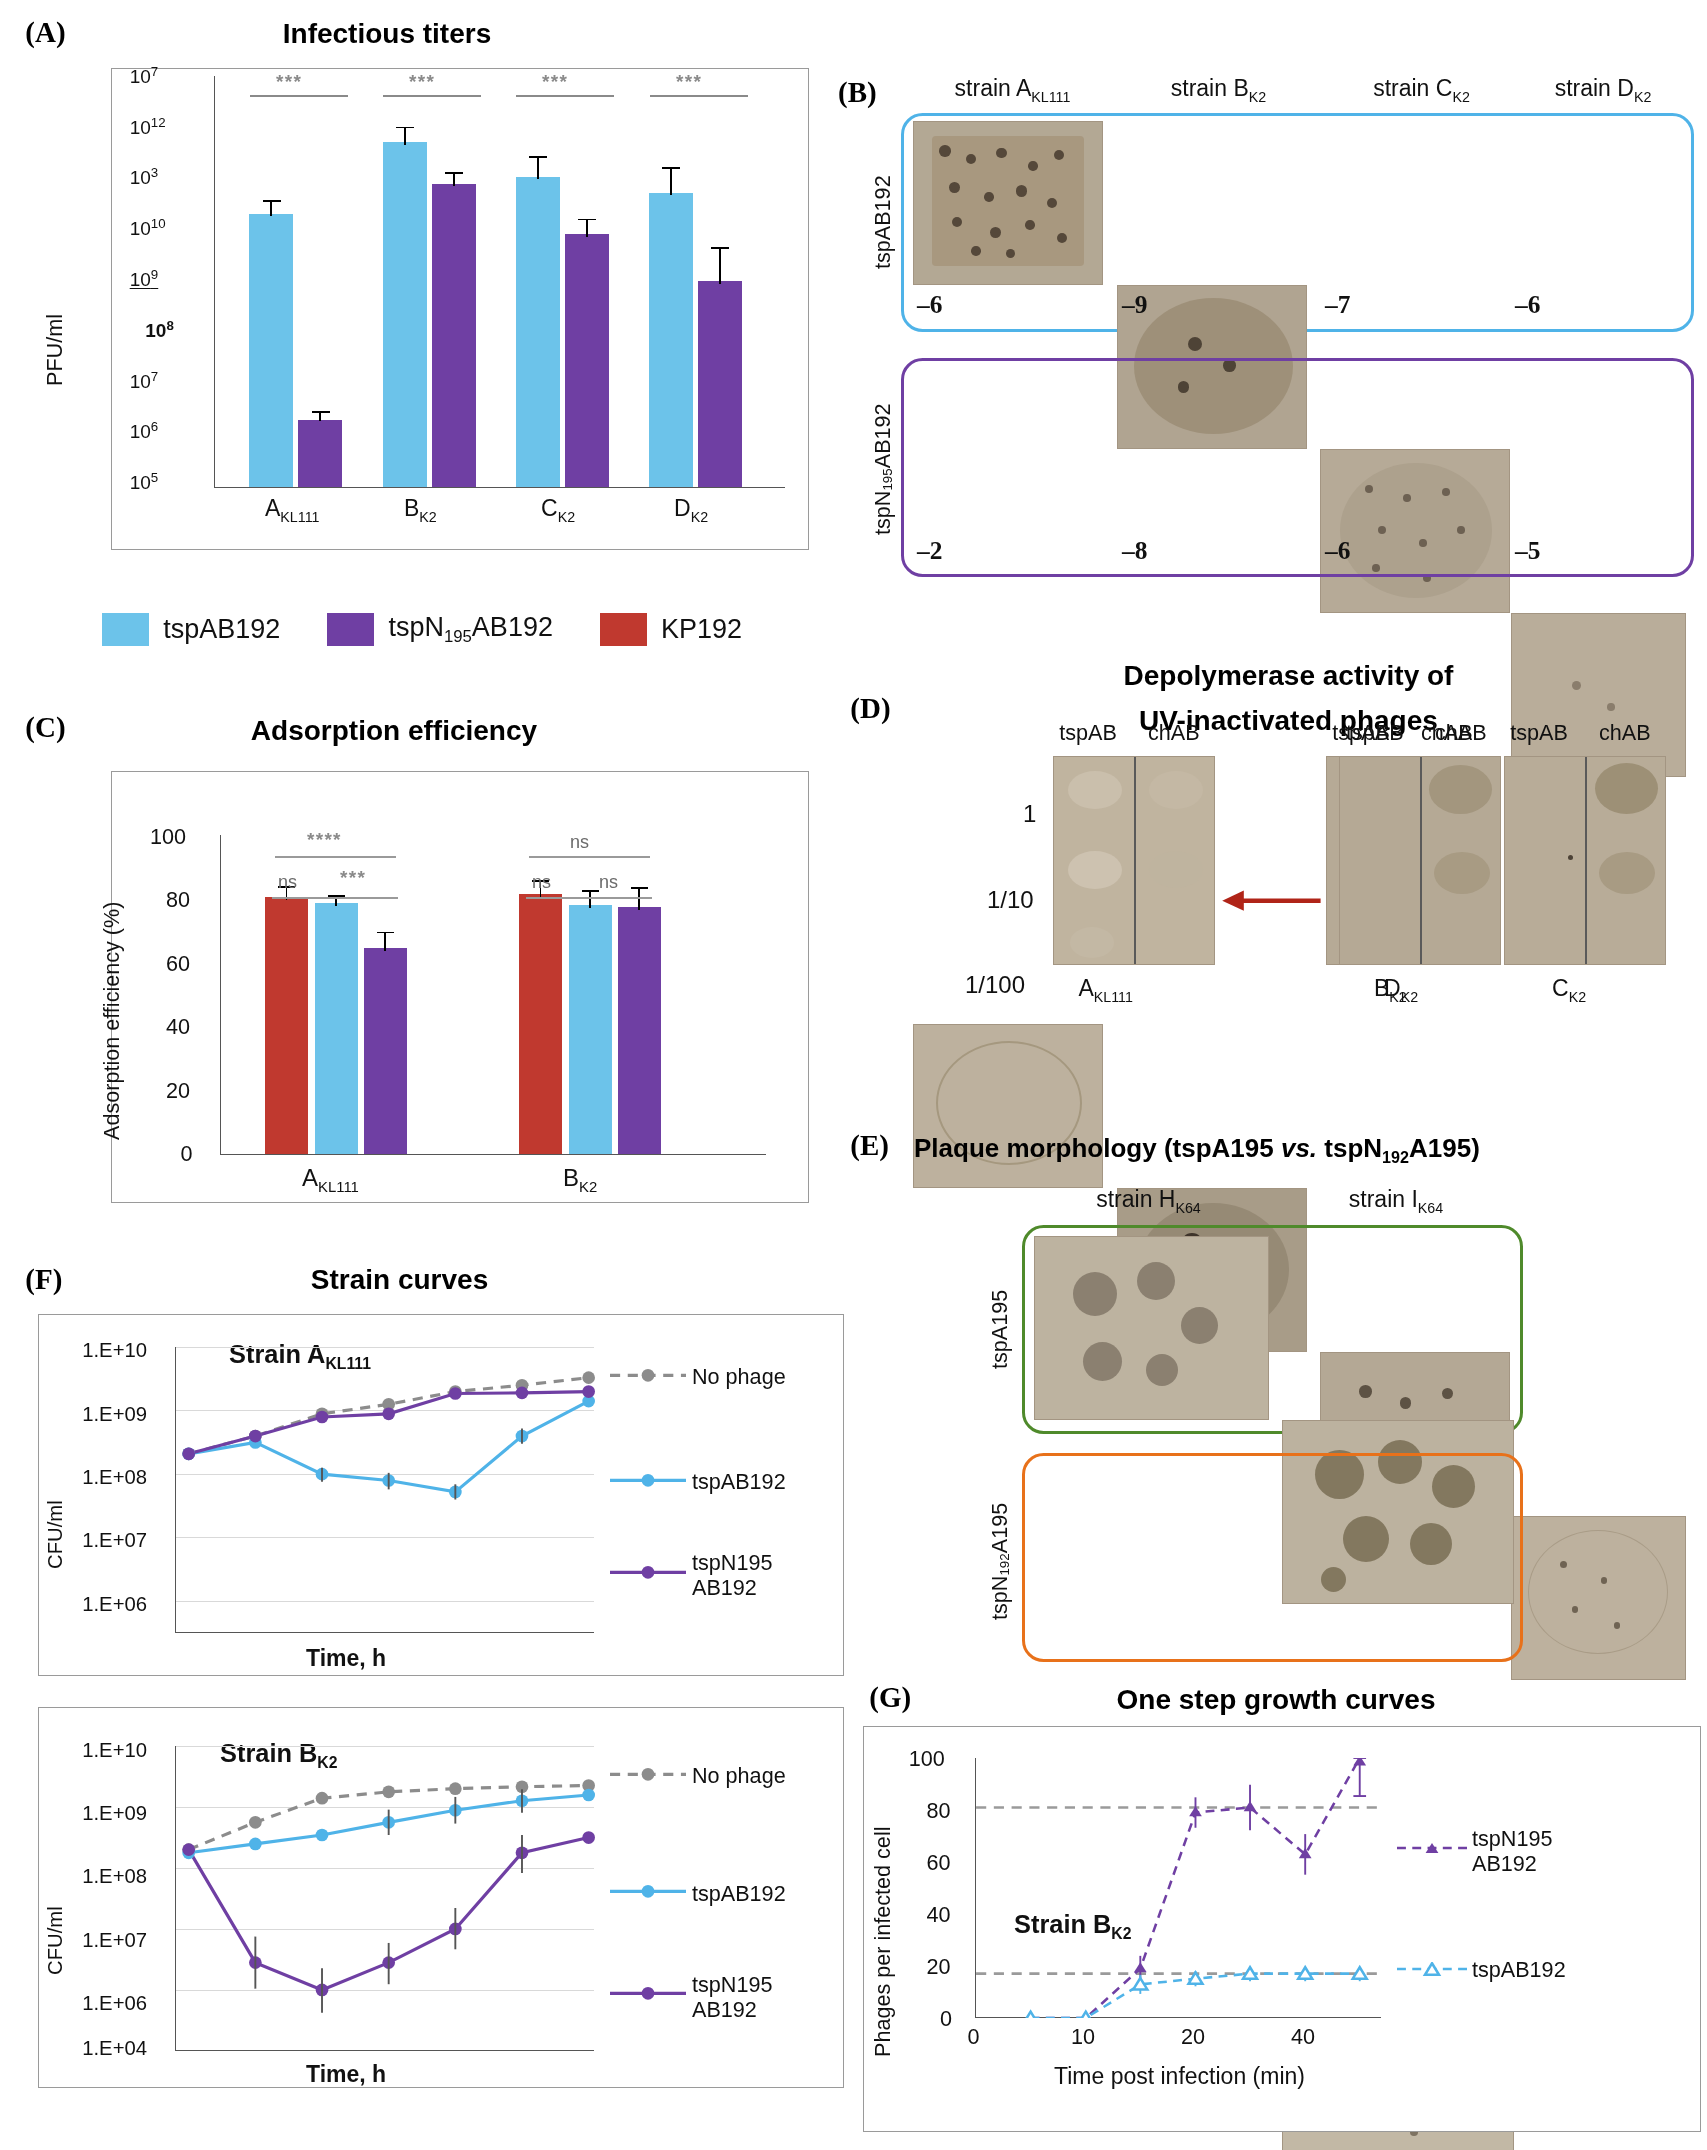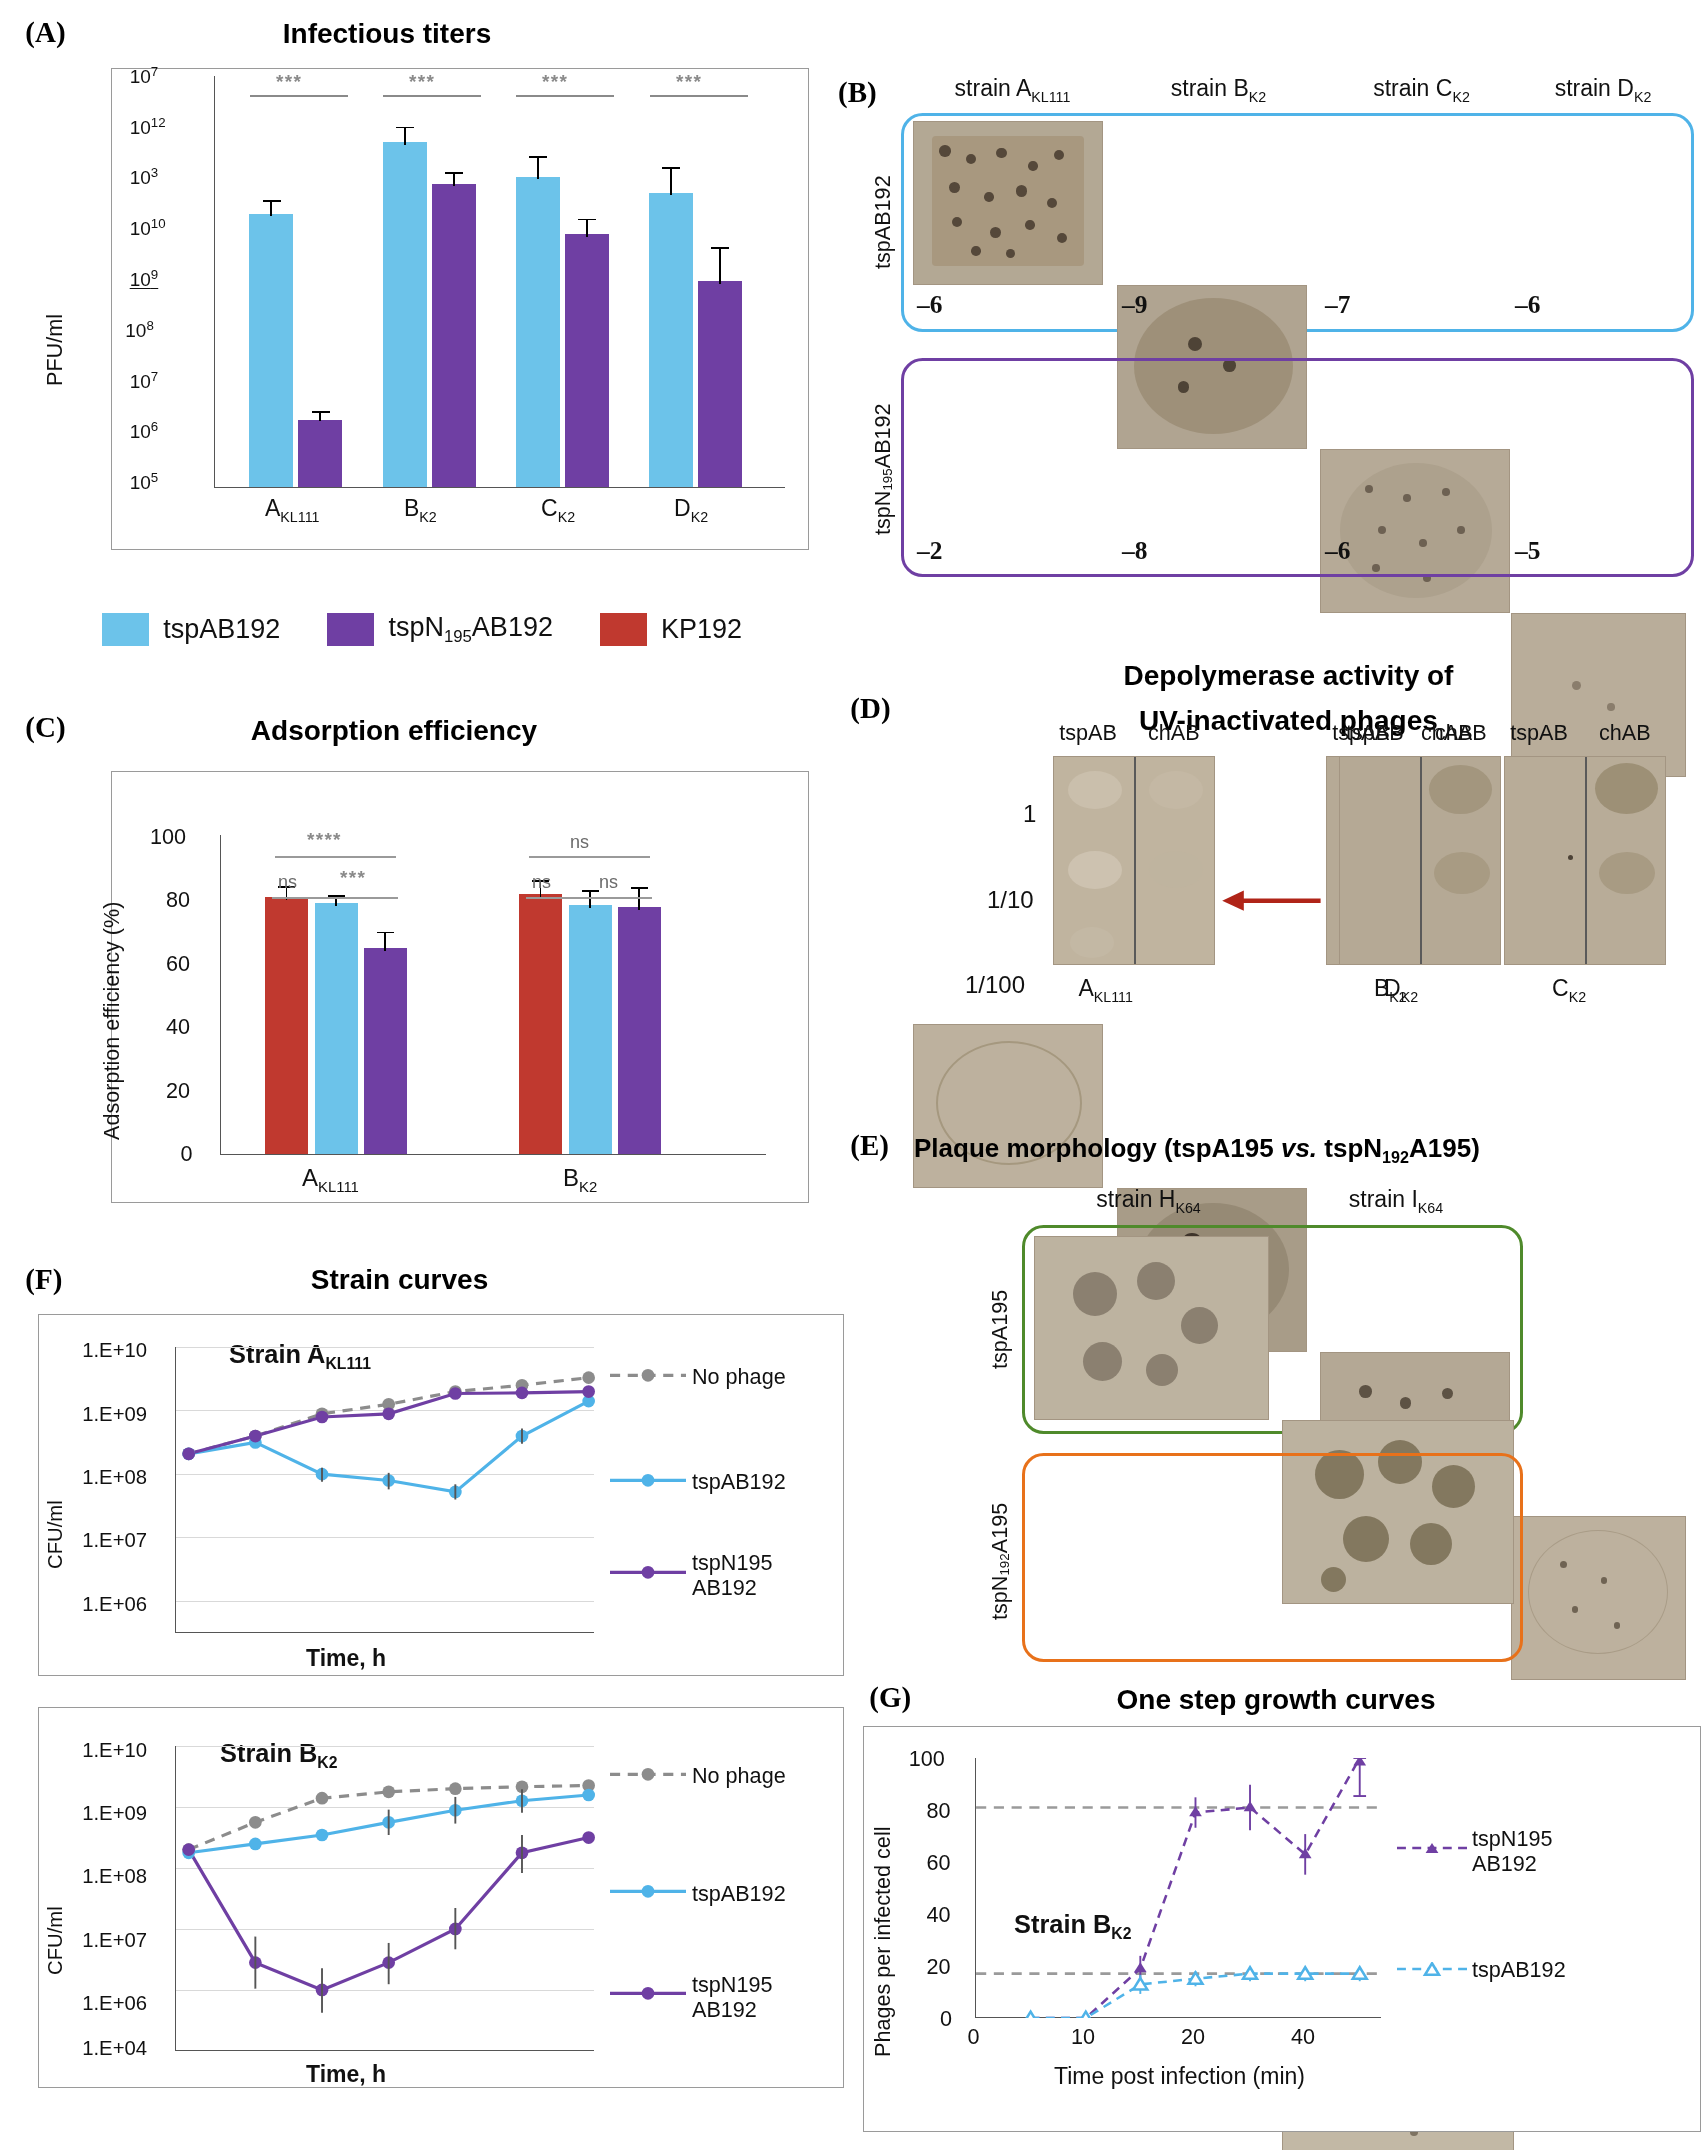--- a/index.html
+++ b/index.html
@@ -67,21 +67,21 @@
   <div class="abs panel-title" style="left:127px; top:6.3px; width:482px;">Infectious titers</div>
 
   <div class="abs box" style="left:92px; top:57px; width:698px; height:482px;">
 
     <div class="abs" style="left:6.3px; top:0px; width:95px; height:470px;">
       <div class="abs tick" style="left:11.4px; top:-5.1px;">10<sup style="font-size:0.7em">7</sup></div>
       <div class="abs tick" style="left:11.4px; top:46px;">10<sup style="font-size:0.7em">12</sup></div>
       <div class="abs tick" style="left:11.4px; top:96px;">10<sup style="font-size:0.7em">3</sup></div>
       <div class="abs tick" style="left:11.4px; top:147px;">10<sup style="font-size:0.7em">10</sup></div>
       <div class="abs tick" style="left:11.4px; top:198px;text-decoration:underline;">10<sup style="font-size:0.7em">9</sup></div>
-      <div class="abs tick" style="left:7px; top:249px;">10<sup style="font-size:0.7em">8</sup></div>
+      <div class="abs tick" style="left:27px; top:249px;font-weight:bold;">10<sup style="font-size:0.7em">8</sup></div>
       <div class="abs tick" style="left:11.4px; top:300px;">10<sup style="font-size:0.7em">7</sup></div>
       <div class="abs tick" style="left:11.4px; top:350px;">10<sup style="font-size:0.7em">6</sup></div>
       <div class="abs tick" style="left:11.4px; top:401px;">10<sup style="font-size:0.7em">5</sup></div>
     </div>
 
     <div class="abs axis-label-y" style="left:-70px; top:152px; height:165px; font-size:21.6px;">PFU/ml</div>
 
     <div class="abs" style="left:102px; top:6.3px; width:571px; height:412px; border-left:1.3px solid #555; border-bottom:1.3px solid #555;">
 
       <div class="abs" style="left:25.4px; bottom:0; width:114px; height:412px;">

